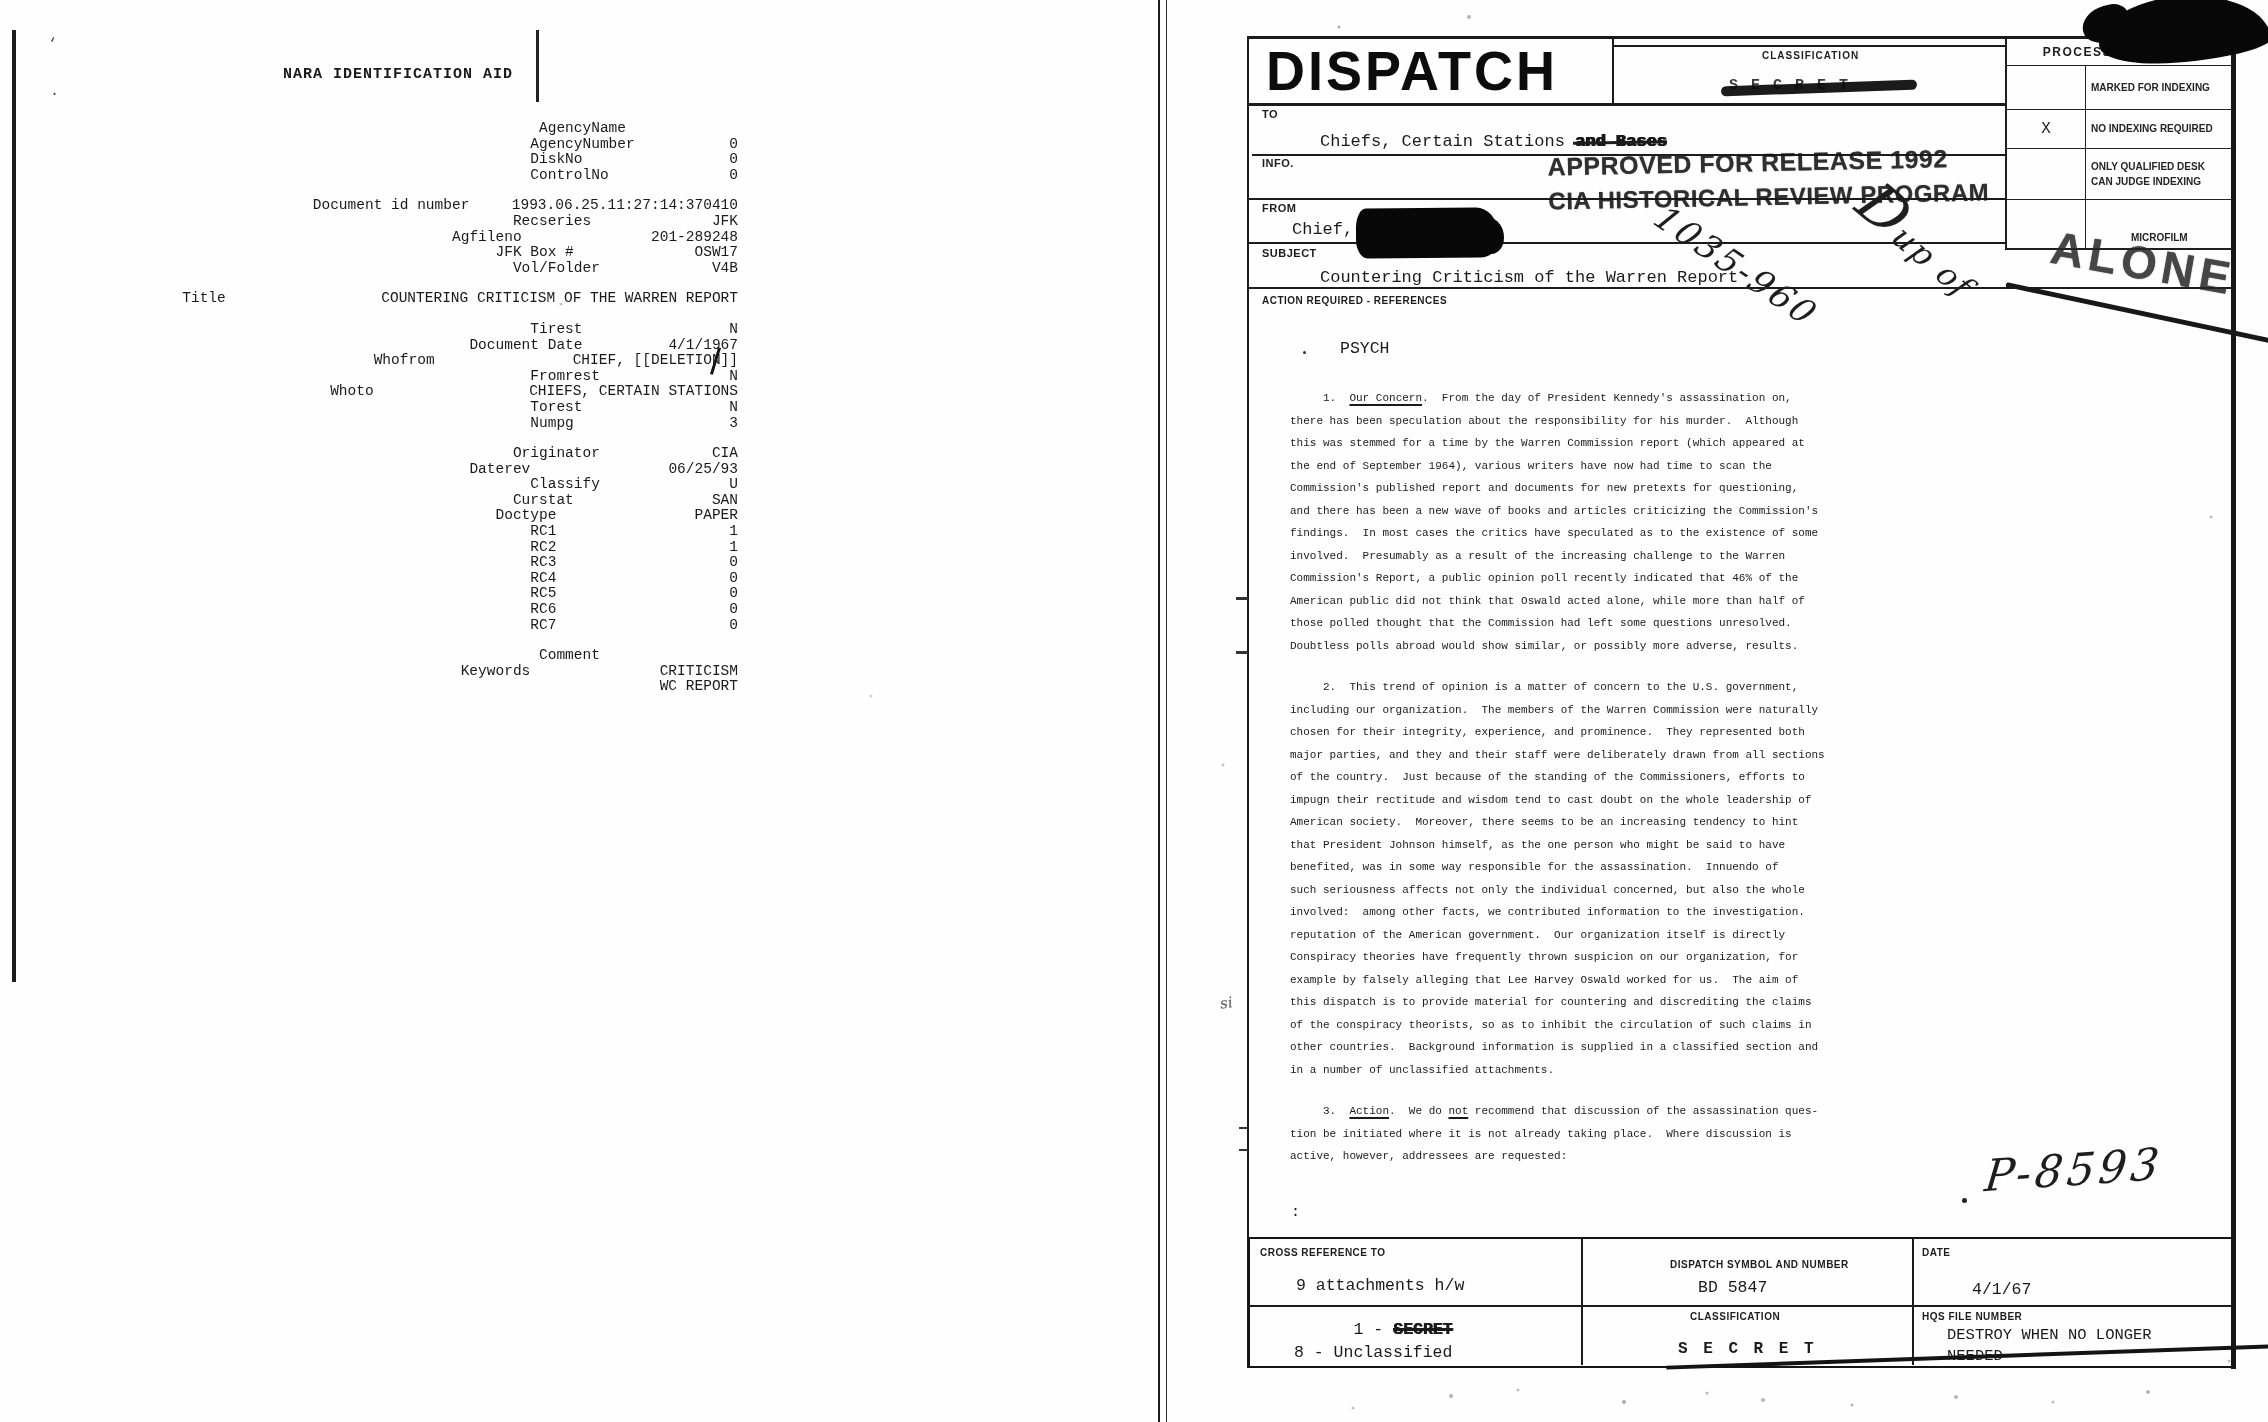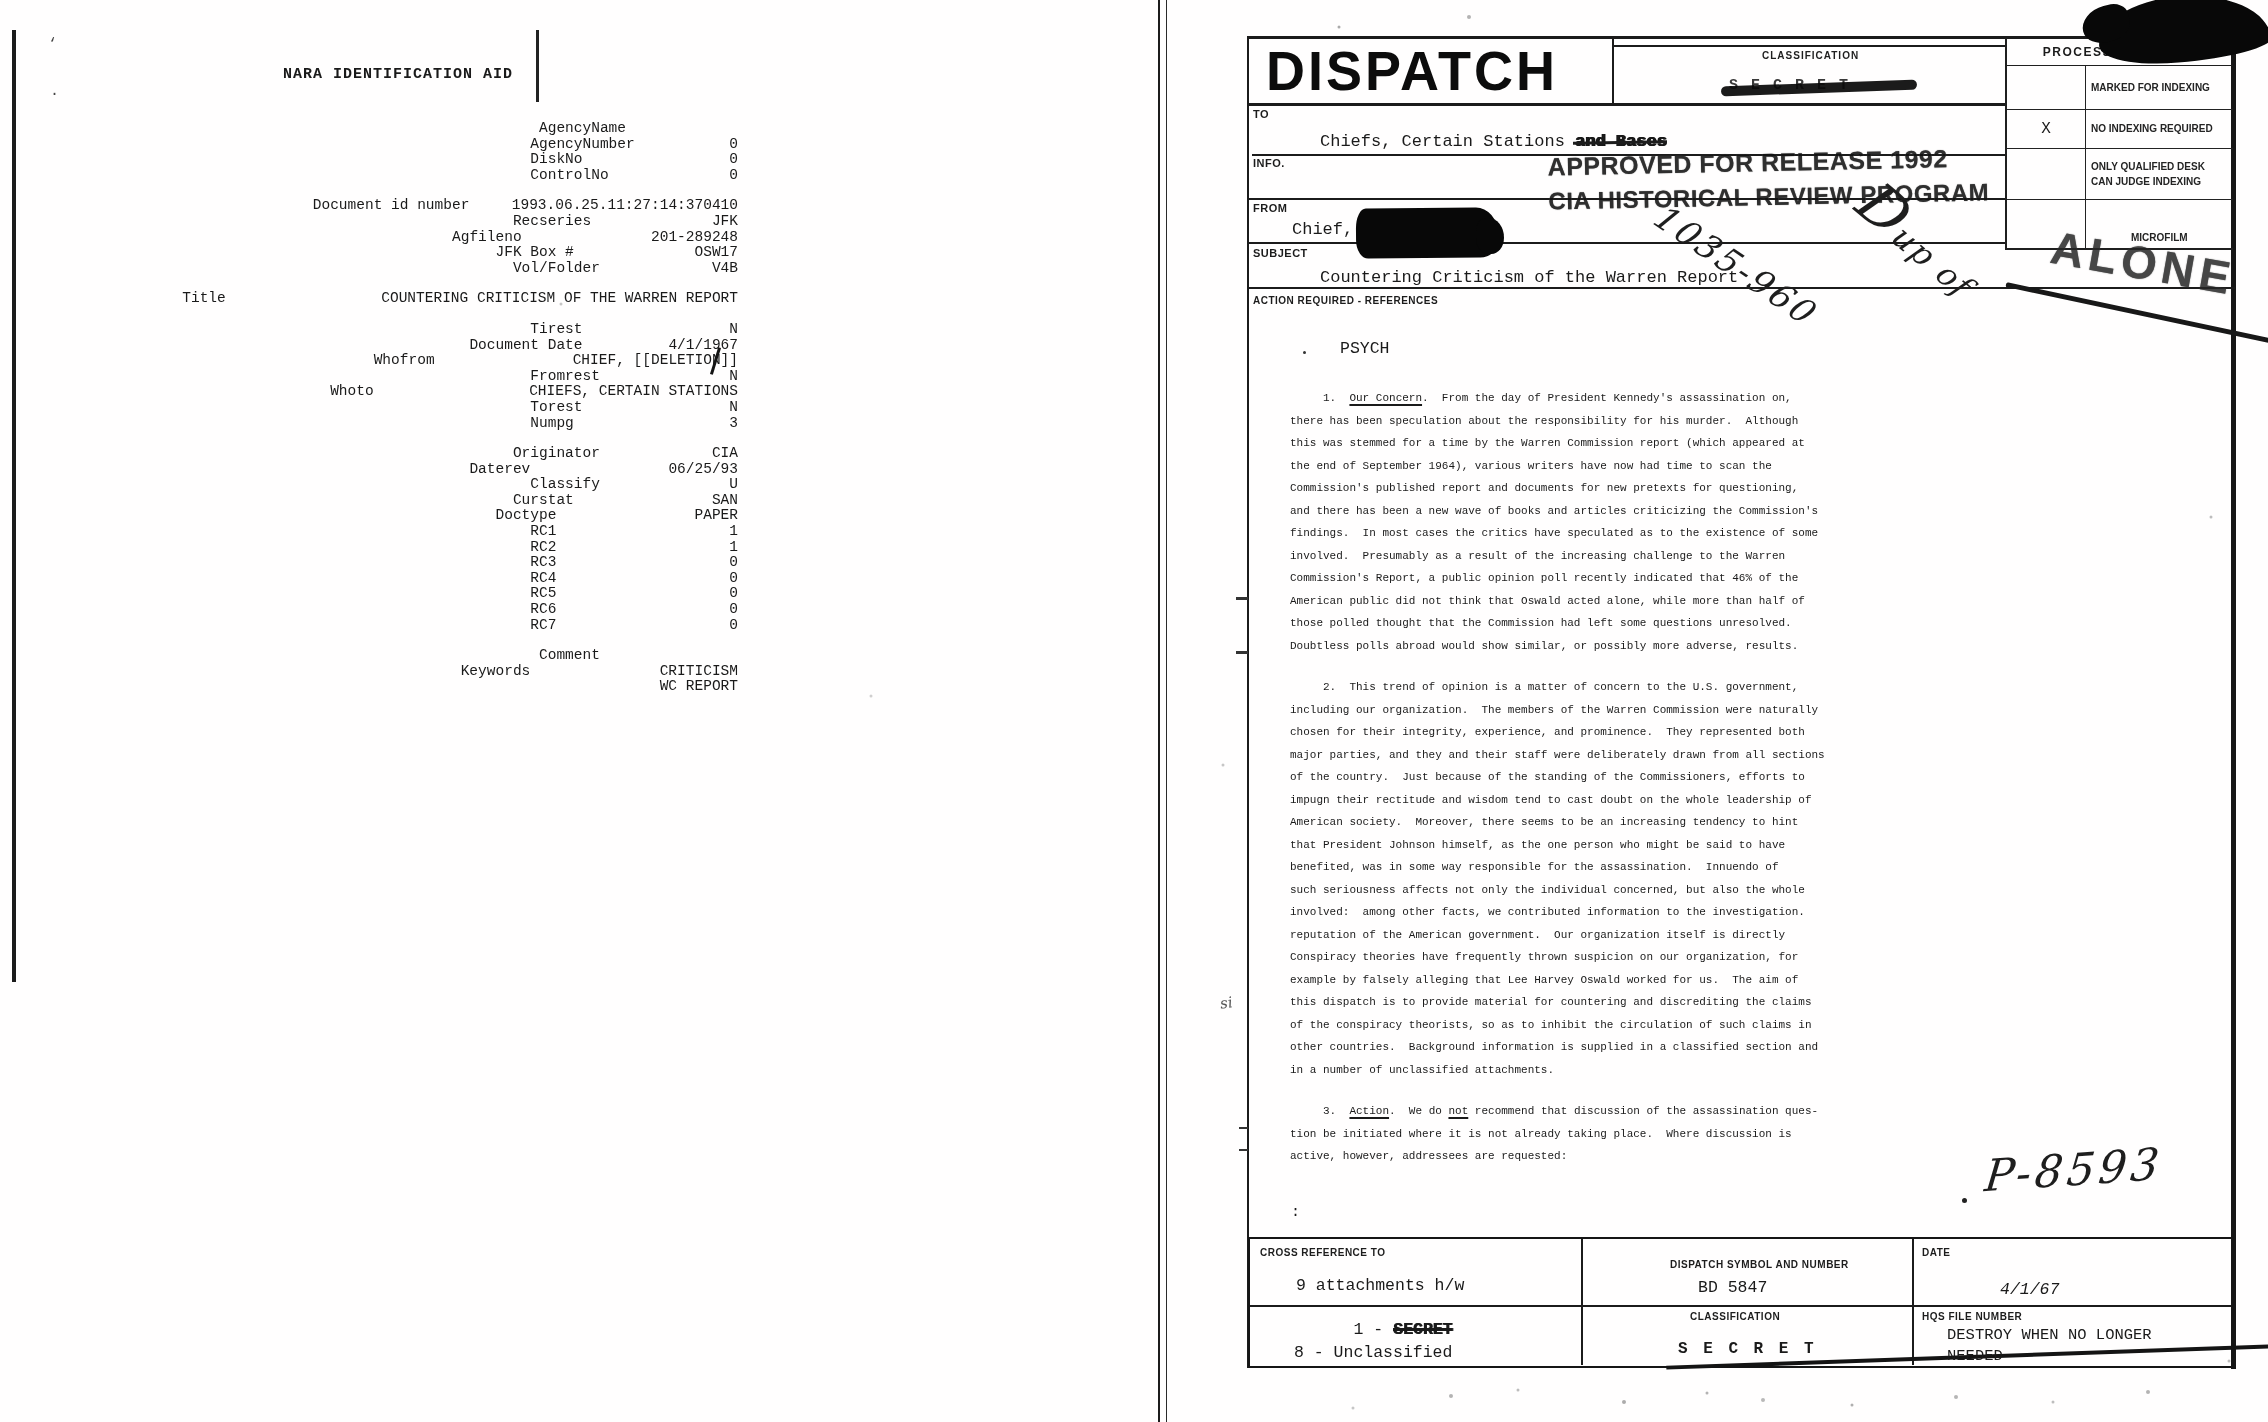--- a/index.html
+++ b/index.html
@@ -23,21 +23,21 @@
   .frow.slash .val::after{content:"";position:absolute;left:141px;top:-6px;width:3px;height:28px;
                           background:#141414;transform:rotate(17deg);}
   .speck{position:absolute;color:#444;font-size:15px;}
 
   
   .page-edge{position:absolute;left:1158px;top:0;width:6px;height:1422px;
              border-left:2.5px solid #1c1c1c;border-right:1.5px solid #2a2a2a;}
   .banner-title{position:absolute;left:1266px;top:40px;font-size:54px;font-weight:900;
                 letter-spacing:3px;color:#0c0c0c;transform:scaleY(1.02);}
   .box-label{position:absolute;font-size:10px;font-weight:bold;letter-spacing:1px;color:#1f1f1f;}
-  .form-label{position:absolute;font-size:11px;font-weight:bold;letter-spacing:.5px;color:#1c1c1c;}
+  .form-label{position:absolute;font-size:11px;font-weight:bold;letter-spacing:.5px;color:#1c1c1c;margin-left:9px;}
   .form-value{position:absolute;font-size:17px;white-space:pre;}
   .smudge{font-weight:bold;position:relative;text-shadow:1px 0 0 #111,-.5px 0 0 #111;}
   .smudge::after{content:"";position:absolute;left:-2px;top:9px;width:102%;height:3px;
                  background:#1d1d1d;transform:rotate(-1deg);}
 
   .secret-smear{position:absolute;left:1729px;top:77px;font-size:15px;font-weight:bold;
                 letter-spacing:2px;color:#3a3a3a;}
   .secret-smear::before{content:"";position:absolute;left:-8px;top:6px;width:196px;height:10px;
                  background:rgba(10,10,10,.93);border-radius:5px;transform:rotate(-2deg);}
 
@@ -383,21 +383,21 @@
       <div class="rule" style="left:662px;top:0;width:1.8px;height:126px;"></div>
       <div class="rule" style="left:0;top:66px;width:981px;height:1.8px;"></div>
 
       <div class="ft-h sans" style="left:10px;top:8px;">CROSS REFERENCE TO</div>
       <div class="ft-v" style="left:46px;top:37px;">9 attachments h/w</div>
 
       <div class="ft-h sans" style="left:392px;top:20px;padding-left:28px;">DISPATCH SYMBOL AND NUMBER</div>
       <div class="ft-v" style="left:448px;top:39px;">BD 5847</div>
 
       <div class="ft-h sans" style="left:672px;top:8px;">DATE</div>
-      <div class="ft-v" style="left:750px;top:41px;font-style:italic;">4/1/67</div>
+      <div class="ft-v" style="left:722px;top:41px;">4/1/67</div>
 
       <div id="copy-lines" class="abs" style="left:44px;top:80px;text-align:right;">
           <div class="copy-line"><span>1 - </span><span class=" seg-strike">SECRET</span></div>
           <div class="copy-line"><span>8 - Unclassified</span></div>
         </div>
 
       <div class="ft-h sans" style="left:440px;top:72px;">CLASSIFICATION</div>
       <div class="ft-v struck-secret" style="left:428px;top:101px;font-size:16px;">S E C R E T</div>
 
       <div class="ft-h sans" style="left:672px;top:72px;">HQS FILE NUMBER</div>

